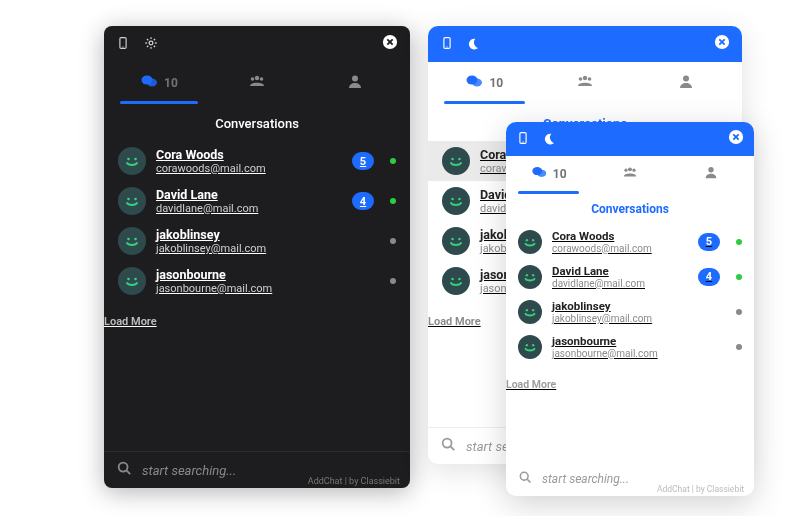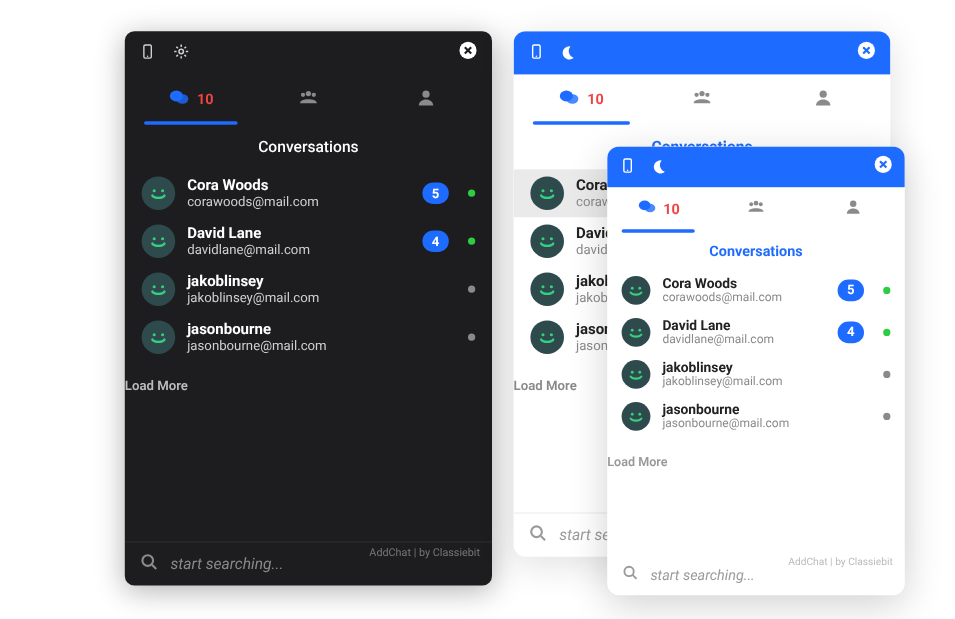--- a/index.html
+++ b/index.html
@@ -27,39 +27,39 @@
   .dk-topbar {
     display: flex; align-items: center; gap: 14px;
     padding: 8px 12px;
   }
   .dk-gear { color:#d0d0d0; }
   .dk-close { margin-left:auto; }
   .tabs { display:flex; justify-content:space-around; align-items:center; padding: 4px 6px 0 6px; }
   .tab { flex:1; display:flex; align-items:center; justify-content:center; gap:6px; padding:6px 0; color:#8a8a8a; position:relative; }
   .tab.active { color:#1e6bff; }
   .tab .underline { position:absolute; left:10px; right:10px; bottom:-4px; height:3px; border-radius:2px; background:#1e6bff; }
-  .badge10 { font-size:12px; font-weight:700; color:#ef4444; }
+  .badge10 { font-size:12px; font-weight:700; color:#737373; }
   .section-title { text-align:center; font-size:13px; font-weight:500; margin:16px 0 10px; color:#fff; }
   .section-title.light { color:#1e6bff; font-weight:700; }
-  .list { flex:1; overflow:hidden; }
+  .list { flex:1; overflow:hidden;text-decoration:underline; }
   .row { display:flex; align-items:center; gap:10px; padding:6px 14px; }
   .avatar { width:28px; height:28px; border-radius:50%; background:#2f4a4c; display:flex; align-items:center; justify-content:center; }
   .avatar svg { display:block; }
   .row .txt { display:flex; flex-direction:column; }
   .row .name { font-size:12.5px; font-weight:700; }
   .row .mail { font-size:11px; color:#d0d0d0; }
   .row .mail.light { color:#8a8a8a; }
   .pill { margin-left:auto; min-width:22px; height:18px; padding:0 7px; border-radius:10px; background:#1e6bff; color:#fff; font-size:11px; font-weight:700; display:flex; align-items:center; justify-content:center; }
   .dot { width:6px; height:6px; border-radius:50%; background:#8a8a8a; margin-left:6px; }
   .dot.green { background:#2ecc40; }
   .loadmore { text-align:left; font-size:11px; font-weight:600; color:#bdbdbd; padding:14px 0; }
   .searchbar { margin-top:auto; display:flex; align-items:center; gap:10px; padding:8px 12px; border-top:1px solid rgba(255,255,255,.07); }
   .searchbar .mag { color:#8a8a8a; }
   .searchbar .ph { color:#8a8a8a; font-size:13px; font-style:italic; }
-  .footer { position:absolute; right:10px; bottom:22px; font-size:9px; color:#777;margin-left:38px; }
+  .footer { position:absolute; right:10px; bottom:2px; font-size:9px; color:#777;margin-left:38px; }
 
   
   .panel-light {
     position: absolute; left:428px; top:26px; width:314px; height:438px;
     background:#fff; border-radius:10px; display:flex; flex-direction:column;
     box-shadow: 0 6px 30px rgba(0,0,0,.12);
     overflow:hidden;
   }
   .lt-header { background:#1e6bff; padding:8px 12px; display:flex; align-items:center; gap:12px; }
   .lt-header .close { margin-left:auto; }

